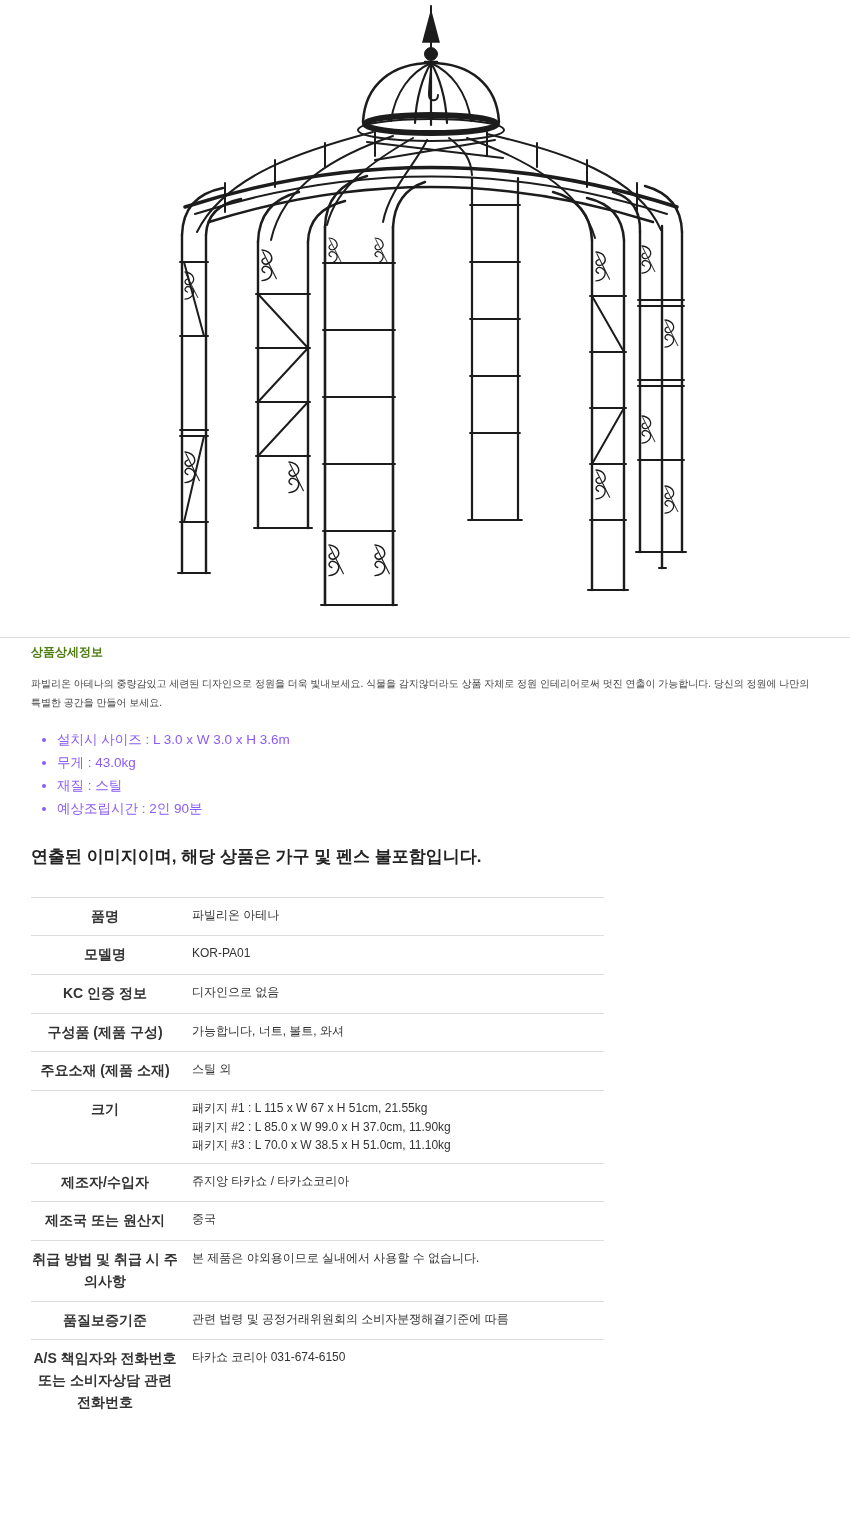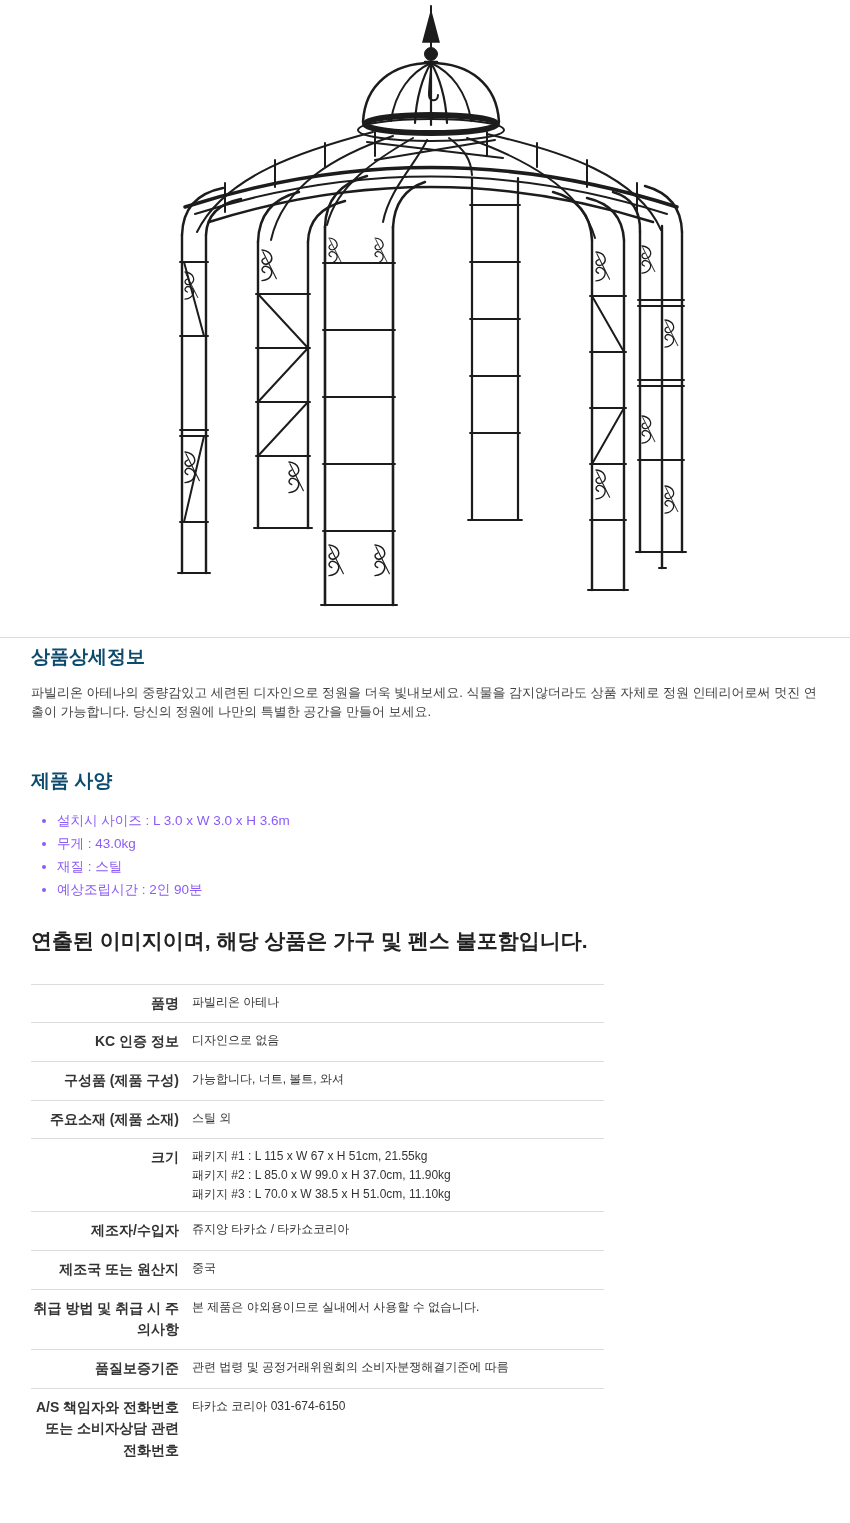--- a/index.html
+++ b/index.html
@@ -17,60 +17,60 @@
     align-items: flex-start;
     overflow: hidden;
     background: #fff;
   }
   .hero svg { display: block; }
   .content {
     border-top: 1px solid #ddd;
     padding: 3px 31px 40px 31px;
   }
   h2.sec-title {
-    font-size: 19px;
+    font-size: 12px;
     font-weight: 700;
-    color: #0c4a6e;
+    color: #4d7c0f;
     margin: 4px 0 0 0;
     line-height: 1.3;
   }
   p.desc {
-    font-size: 13px;
+    font-size: 10px;
     line-height: 19px;
     color: #444;
     margin: 13px 0 0 0;
   }
   h2.spec-title { margin-top: 48px; }
   ul.spec-list {
     margin: 16px 0 0 0;
     padding: 0 0 0 26px;
   }
   ul.spec-list li {
     font-size: 13.5px;
     line-height: 23px;
     color: #8b5cf6;
     list-style: disc;
   }
   p.notice {
-    font-size: 21px;
+    font-size: 17px;
     font-weight: 700;
     color: #222;
     margin: 26px 0 0 0;
     line-height: 1.35;
   }
   table.spec-table {
     margin-top: 28px;
     width: 573px;
     border-collapse: collapse;
     table-layout: fixed;
   }
   table.spec-table tr { border-top: 1px solid #ddd; }
   table.spec-table th {
     width: 161px;
-    text-align: right;
+    text-align: center;
     vertical-align: top;
     font-size: 14px;
     font-weight: 700;
     color: #333;
     padding: 8px 13px 8px 0;
     line-height: 1.55;
     word-break: break-all;
   }
   table.spec-table td {
     vertical-align: top;
@@ -237,37 +237,40 @@
       <use href="#scr" xlink:href="#scr" transform="translate(567,416) scale(0.8)"></use>
       <use href="#scr" xlink:href="#scr" transform="translate(590,486) scale(0.8)"></use>
     </g>
   </svg>
 </div>
 
 <div class="content">
   <h2 class="sec-title">상품상세정보</h2>
   <p class="desc">파빌리온 아테나의 중량감있고 세련된 디자인으로 정원을 더욱 빛내보세요. 식물을 감지않더라도 상품 자체로 정원 인테리어로써 멋진 연출이 가능합니다. 당신의 정원에 나만의 특별한 공간을 만들어 보세요.</p>
 
-  <h2 class="sec-title spec-title">제품 사양</h2>
   <ul class="spec-list">
       <li>설치시 사이즈 : L 3.0 x W 3.0 x H 3.6m</li>
       <li>무게 : 43.0kg</li>
       <li>재질 : 스틸</li>
       <li>예상조립시간 : 2인 90분</li>
     </ul>
 
   <p class="notice">연출된 이미지이며, 해당 상품은 가구 및 펜스 불포함입니다.</p>
 
   <table class="spec-table">
     <tbody>
         <tr>
           <th>품명</th>
           <td>파빌리온 아테나</td>
         </tr>
         <tr>
+          <th>모델명</th>
+          <td>KOR-PA01</td>
+        </tr>
+        <tr>
           <th>KC 인증 정보</th>
           <td>디자인으로 없음</td>
         </tr>
         <tr>
           <th>구성품 (제품 구성)</th>
           <td>가능합니다, 너트, 볼트, 와셔</td>
         </tr>
         <tr>
           <th>주요소재 (제품 소재)</th>
           <td>스틸 외</td>

